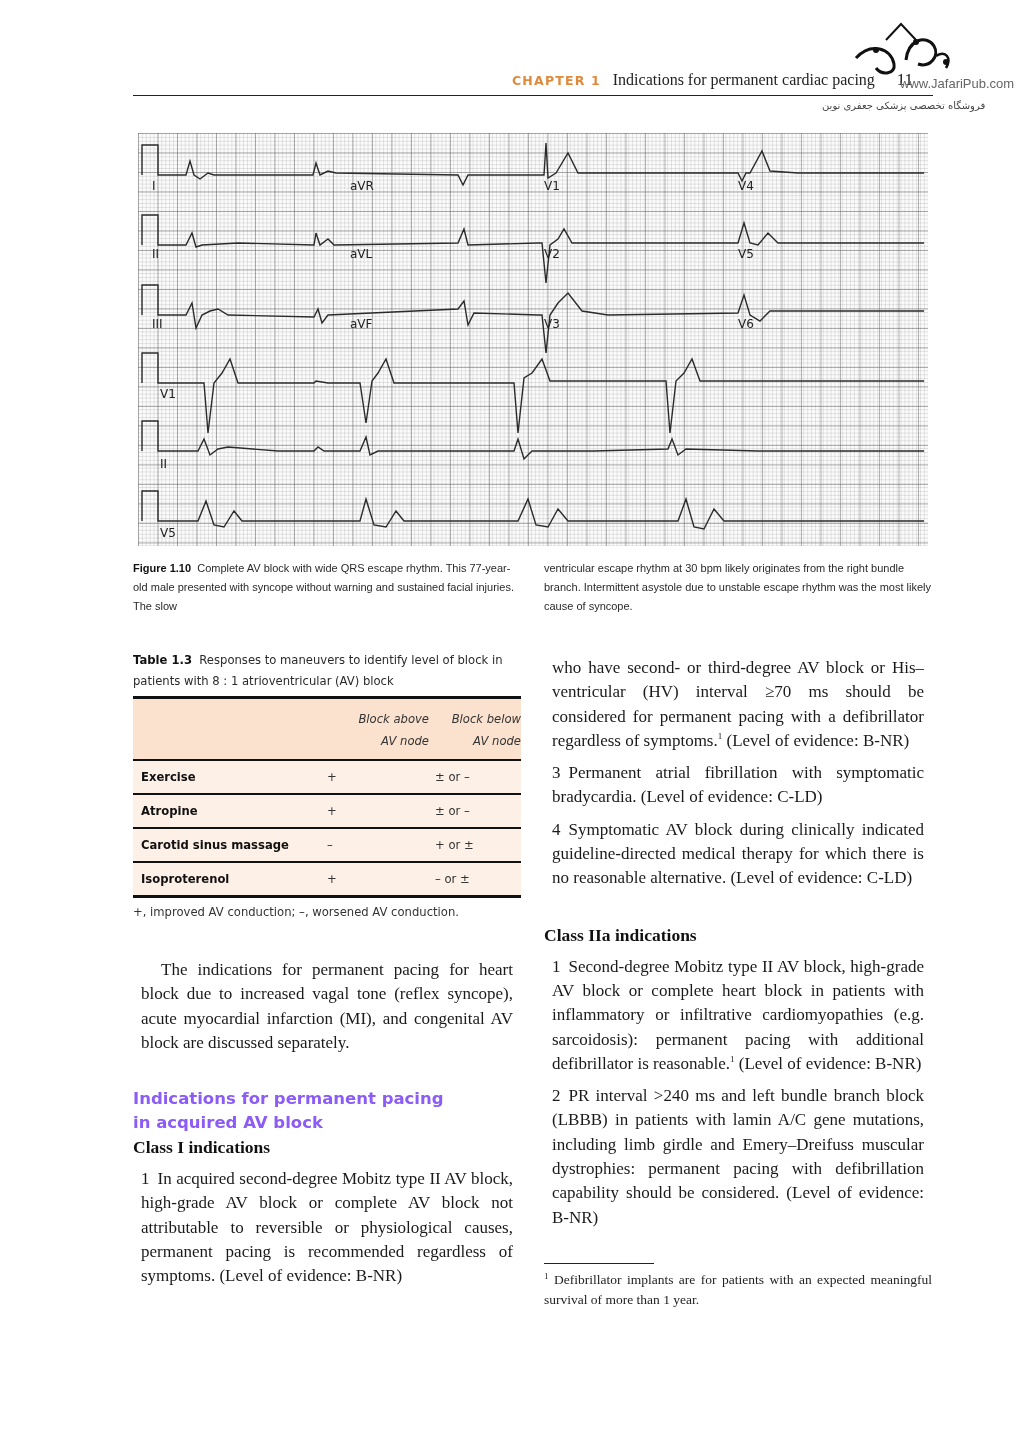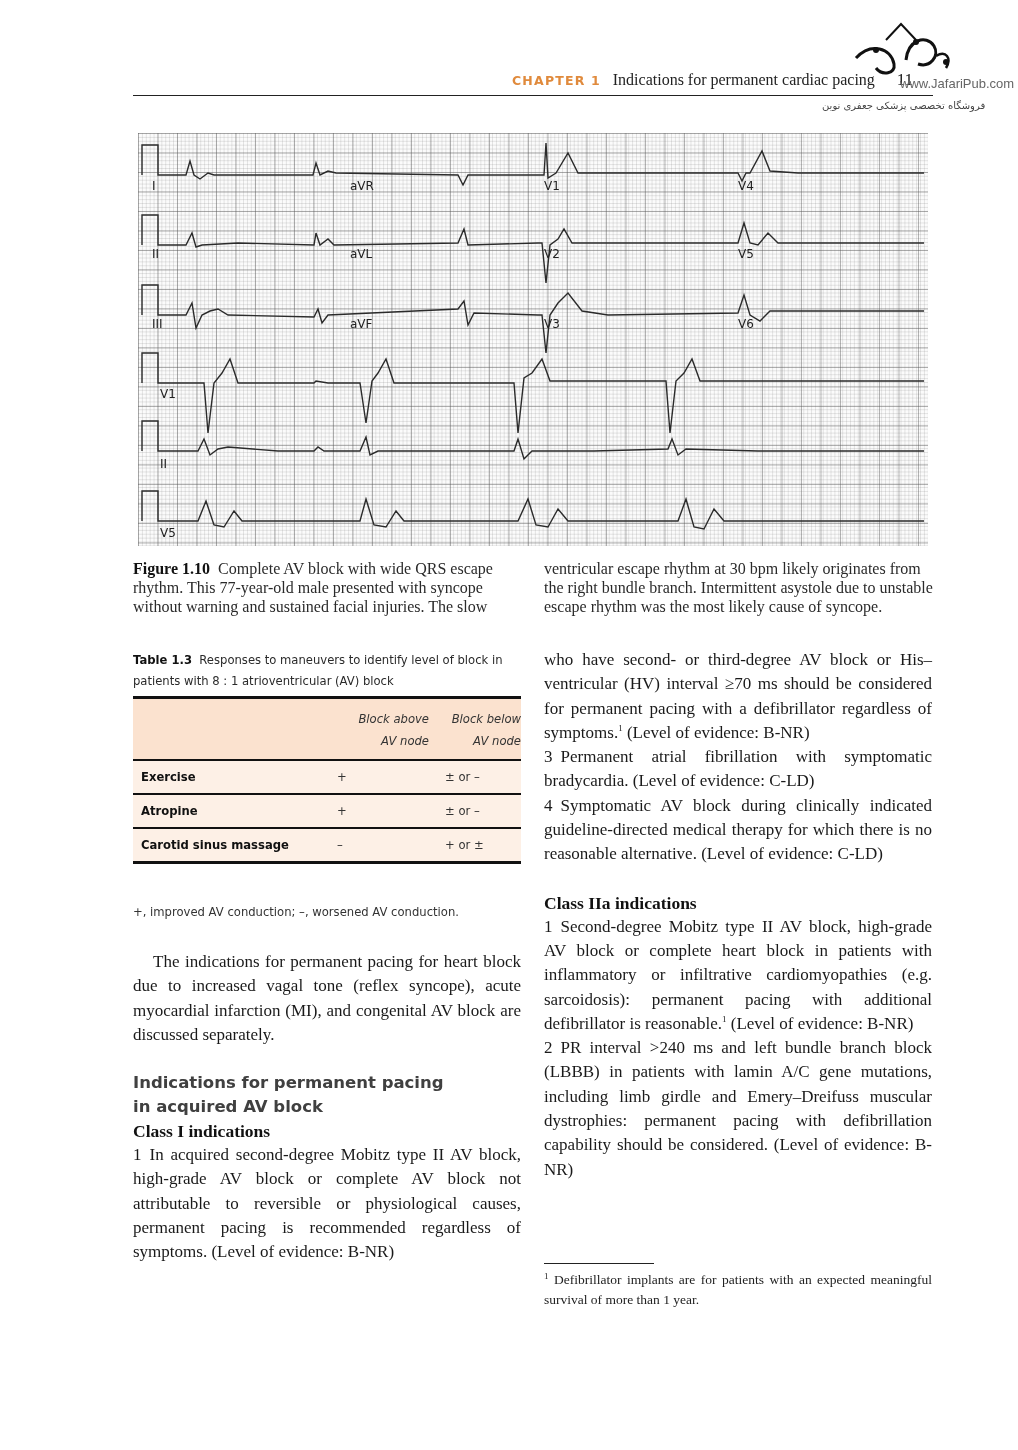--- a/index.html
+++ b/index.html
@@ -23,41 +23,41 @@
     background-image:
       linear-gradient(to right, rgba(90,90,90,0.45) 1px, transparent 1px),
       linear-gradient(to bottom, rgba(90,90,90,0.45) 1px, transparent 1px),
       linear-gradient(to right, rgba(140,140,140,0.22) 1px, transparent 1px),
       linear-gradient(to bottom, rgba(140,140,140,0.22) 1px, transparent 1px);
     background-size: 19.5px 19.5px, 19.5px 19.5px, 3.9px 3.9px, 3.9px 3.9px; }
   .ecg svg { position: absolute; left: 0; top: 0; }
   .lead-label { position: absolute; font-family: "DejaVu Sans", sans-serif; font-size: 12px; color: #222; }
 
   
-  .caption { position: absolute; font-family: Liberation Serif, serif; font-size: 16px; line-height: 19px; color: #2a2a2a; }
+  .caption { position: absolute; font-family: Liberation Sans, sans-serif; font-size: 11px; line-height: 19px; color: #2a2a2a; }
   .caption b { font-weight: bold; color: #111; }
 
   
   .tbl-title { position: absolute; left: 133px; top: 650px; width: 388px; font-family: "DejaVu Sans", sans-serif; font-size: 11.6px; line-height: 21px; color: #2a2a2a; }
   .tbl-title b { color: #111; }
   table.resp { position: absolute; left: 133px; top: 696px; width: 388px; border-collapse: collapse; font-family: "DejaVu Sans", sans-serif; font-size: 11.6px; }
   table.resp thead tr { background: #fbe2cf; border-top: 3px solid #111; border-bottom: 2px solid #111; }
   table.resp th { font-weight: normal; font-style: italic; text-align: right; padding: 9px 0 7px 0; line-height: 22px; color: #333; vertical-align: top; }
   table.resp tbody tr { background: #fdf0e6; border-bottom: 2px solid #111; height: 34px; }
   table.resp tbody tr:last-child { border-bottom: 3px solid #111; }
-  table.resp td { padding: 0 16px; color: #333; }
+  table.resp td { padding: 0 6px; color: #333; }
   table.resp td.row-head { font-weight: bold; color: #111; padding-left: 8px; width: 188px; }
   table.resp td.c2 { width: 108px; }
   .tbl-foot { position: absolute; left: 133px; top: 905px; font-family: "DejaVu Sans", sans-serif; font-size: 11.6px; color: #333; }
 
   
   .col { position: absolute; font-family: "Liberation Serif", serif; font-size: 17px; line-height: 24.3px; color: #1a1a1a; text-align: justify; }
-  .col p { margin: 0; }
+  .col p { margin: 8px; }
   .col .indent { text-indent: 20px; }
-  .sec-head { font-family: "DejaVu Sans", sans-serif; font-weight: bold; font-size: 16.5px; line-height: 24px; color: #404040; }
+  .sec-head { font-family: "DejaVu Sans", sans-serif; font-weight: bold; font-size: 16.5px; line-height: 24px; color: #8b5cf6; }
   .sub-head { font-family: "Liberation Serif", serif; font-weight: bold; font-size: 17.5px; line-height: 24px; color: #111; }
   .num { margin-right: 8px; }
   sup { font-size: 9px; vertical-align: super; line-height: 0; }
 
   .fn-rule { position: absolute; left: 544px; top: 1263px; width: 110px; height: 1px; background: #222; }
   .footnote { position: absolute; left: 544px; top: 1270px; width: 388px; font-family: "Liberation Serif", serif; font-size: 13.5px; line-height: 20px; color: #222; text-align: justify; }
 </style>
 </head>
 <body>
 
@@ -147,20 +147,25 @@
     <tr>
       <td class="row-head">Atropine</td>
       <td class="c2">+</td>
       <td>± or –</td>
     </tr>
     <tr>
       <td class="row-head">Carotid sinus massage</td>
       <td class="c2">–</td>
       <td>+ or ±</td>
     </tr>
+    <tr>
+      <td class="row-head">Isoproterenol</td>
+      <td class="c2">+</td>
+      <td>– or ±</td>
+    </tr>
   </tbody>
 </table>
 <div class="tbl-foot">+, improved AV conduction; –, worsened AV conduction.</div>
 
 <div class="col" style="left:133px;top:950px;width:388px;">
   <p class="indent">The indications for permanent pacing for heart block due to increased vagal tone (reflex syncope), acute myocardial infarction (MI), and congenital AV block are discussed separately.</p>
   <div style="height:24px;"></div>
   <div class="sec-head">
     <div>Indications for permanent pacing</div>
     <div>in acquired AV block</div>

